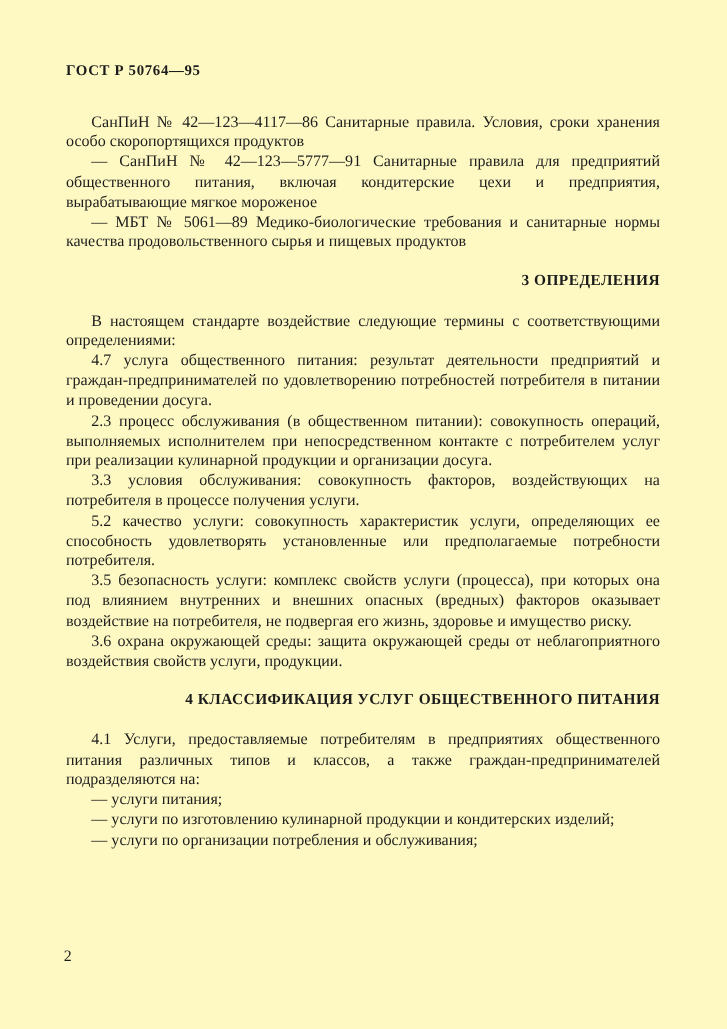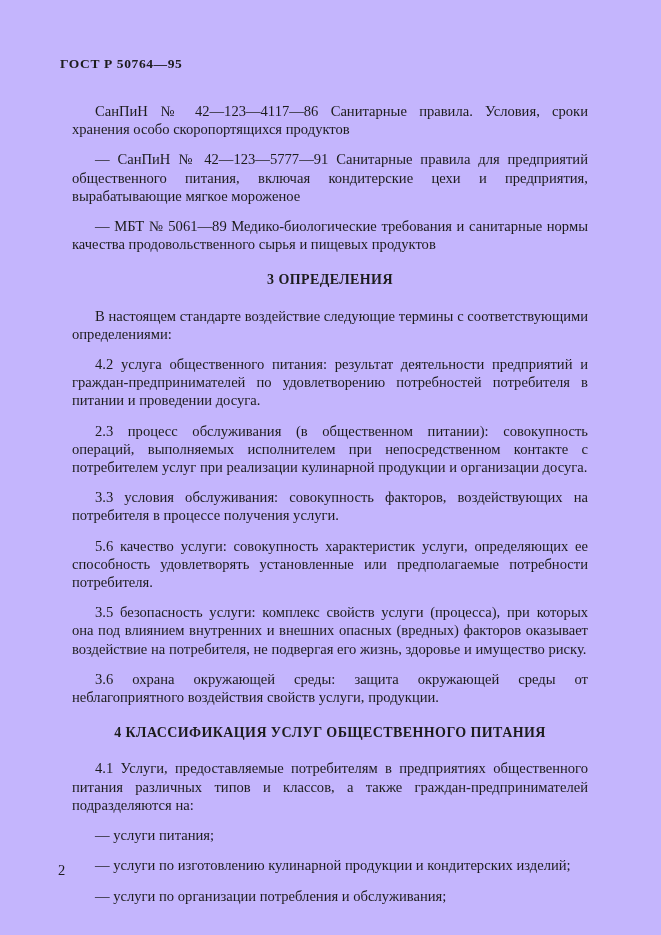--- a/index.html
+++ b/index.html
@@ -7,44 +7,44 @@
   body {
     width: 661px;
     height: 935px;
     background: #ffffff;
     font-family: "Liberation Serif", "DejaVu Serif", serif;
   }
   .page {
     position: relative;
     width: 661px;
     height: 935px;
-    background: #c4b5fd;
+    background: #fef9c3;
     padding: 56px 61px 0 60px;
     color: #1c1c1c;
     overflow: hidden;
   }
   .doc-code {
     font-weight: 700;
     font-size: 13.5px;
     letter-spacing: 0.6px;
     margin: 0 0 30px 0;
   }
   .text-column {
     font-size: 14.6px;
     line-height: 18.2px;
     text-align: justify;
   }
   .para {
-    margin: 12px;
+    margin: 0;
     text-indent: 23px;
   }
   .section-heading {
     font-size: 14px;
     font-weight: 700;
-    text-align: center;
+    text-align: right;
     letter-spacing: 0.4px;
     margin: 18px 0 17px 0;
   }
   .page-number {
     position: absolute;
     left: 58px;
     bottom: 56px;
     font-size: 14.5px;
     color: #1c1c1c;
   }
@@ -58,24 +58,24 @@
 
   <div class="text-column">
 
     <p class="para">СанПиН № 42—123—4117—86 Санитарные правила. Условия, сроки хранения особо скоропортящихся продуктов</p>
     <p class="para">— СанПиН № 42—123—5777—91 Санитарные правила для предприятий общественного питания, включая кондитерские цехи и предприятия, вырабатывающие мягкое мороженое</p>
     <p class="para">— МБТ № 5061—89 Медико-биологические требования и санитарные нормы качества продовольственного сырья и пищевых продуктов</p>
 
     <h2 class="section-heading">3 ОПРЕДЕЛЕНИЯ</h2>
 
     <p class="para">В настоящем стандарте воздействие следующие термины с соответствующими определениями:</p>
-    <p class="para">4.2 услуга общественного питания: результат деятельности предприятий и граждан-предпринимателей по удовлетворению потребностей потребителя в питании и проведении досуга.</p>
+    <p class="para">4.7 услуга общественного питания: результат деятельности предприятий и граждан-предпринимателей по удовлетворению потребностей потребителя в питании и проведении досуга.</p>
     <p class="para">2.3 процесс обслуживания (в общественном питании): совокупность операций, выполняемых исполнителем при непосредственном контакте с потребителем услуг при реализации кулинарной продукции и организации досуга.</p>
     <p class="para">3.3 условия обслуживания: совокупность факторов, воздействующих на потребителя в процессе получения услуги.</p>
-    <p class="para">5.6 качество услуги: совокупность характеристик услуги, определяющих ее способность удовлетворять установленные или предполагаемые потребности потребителя.</p>
+    <p class="para">5.2 качество услуги: совокупность характеристик услуги, определяющих ее способность удовлетворять установленные или предполагаемые потребности потребителя.</p>
     <p class="para">3.5 безопасность услуги: комплекс свойств услуги (процесса), при которых она под влиянием внутренних и внешних опасных (вредных) факторов оказывает воздействие на потребителя, не подвергая его жизнь, здоровье и имущество риску.</p>
     <p class="para">3.6 охрана окружающей среды: защита окружающей среды от неблагоприятного воздействия свойств услуги, продукции.</p>
 
     <h2 class="section-heading">4 КЛАССИФИКАЦИЯ УСЛУГ ОБЩЕСТВЕННОГО ПИТАНИЯ</h2>
 
     <p class="para">4.1 Услуги, предоставляемые потребителям в предприятиях общественного питания различных типов и классов, а также граждан-предпринимателей подразделяются на:</p>
     <p class="para">— услуги питания;</p>
     <p class="para">— услуги по изготовлению кулинарной продукции и кондитерских изделий;</p>
     <p class="para">— услуги по организации потребления и обслуживания;</p>
 

